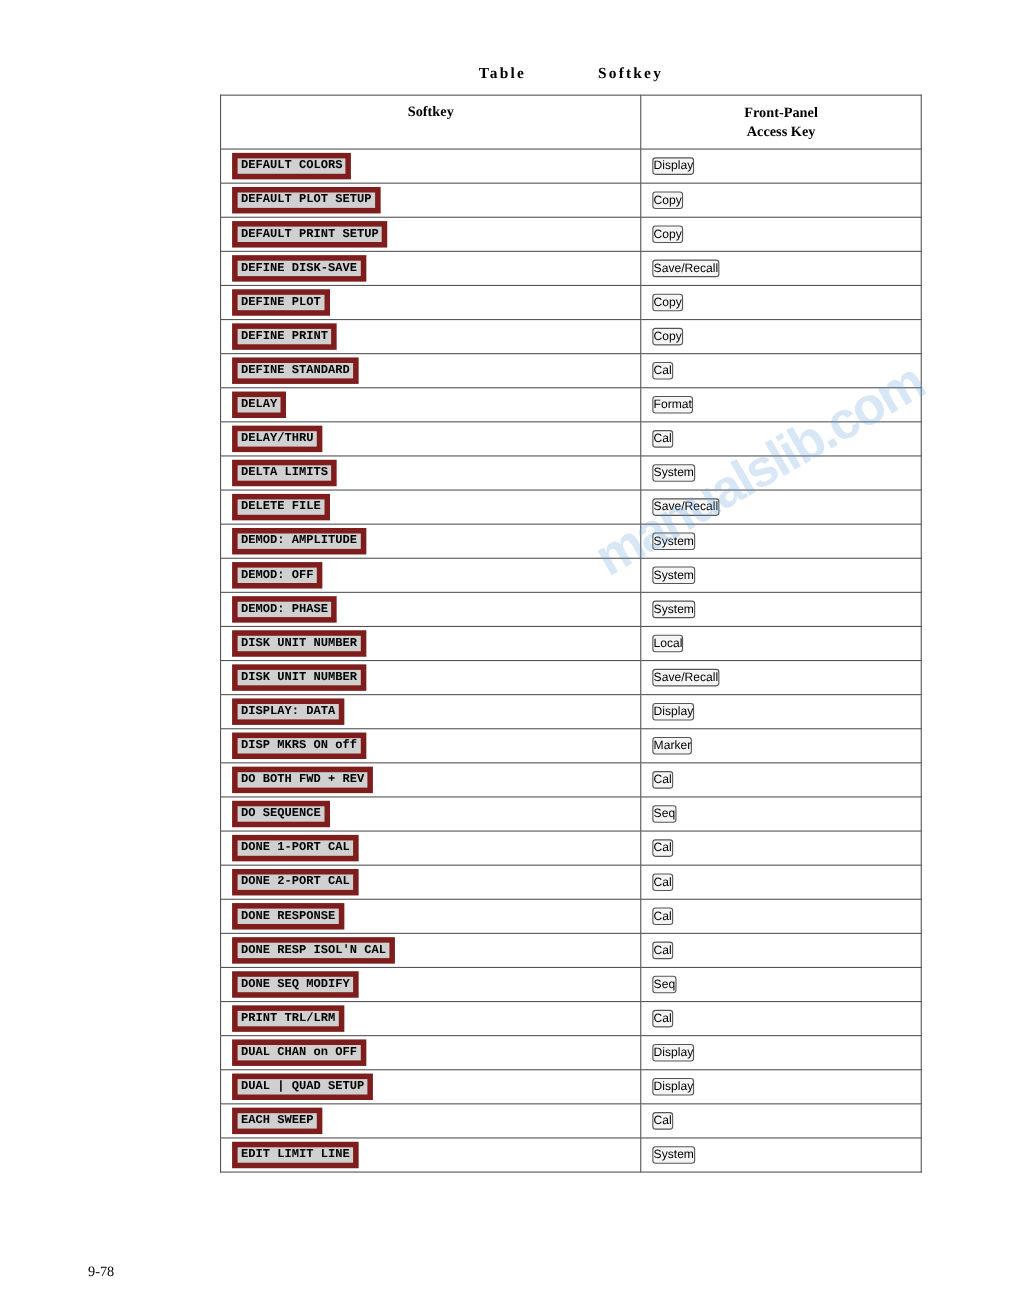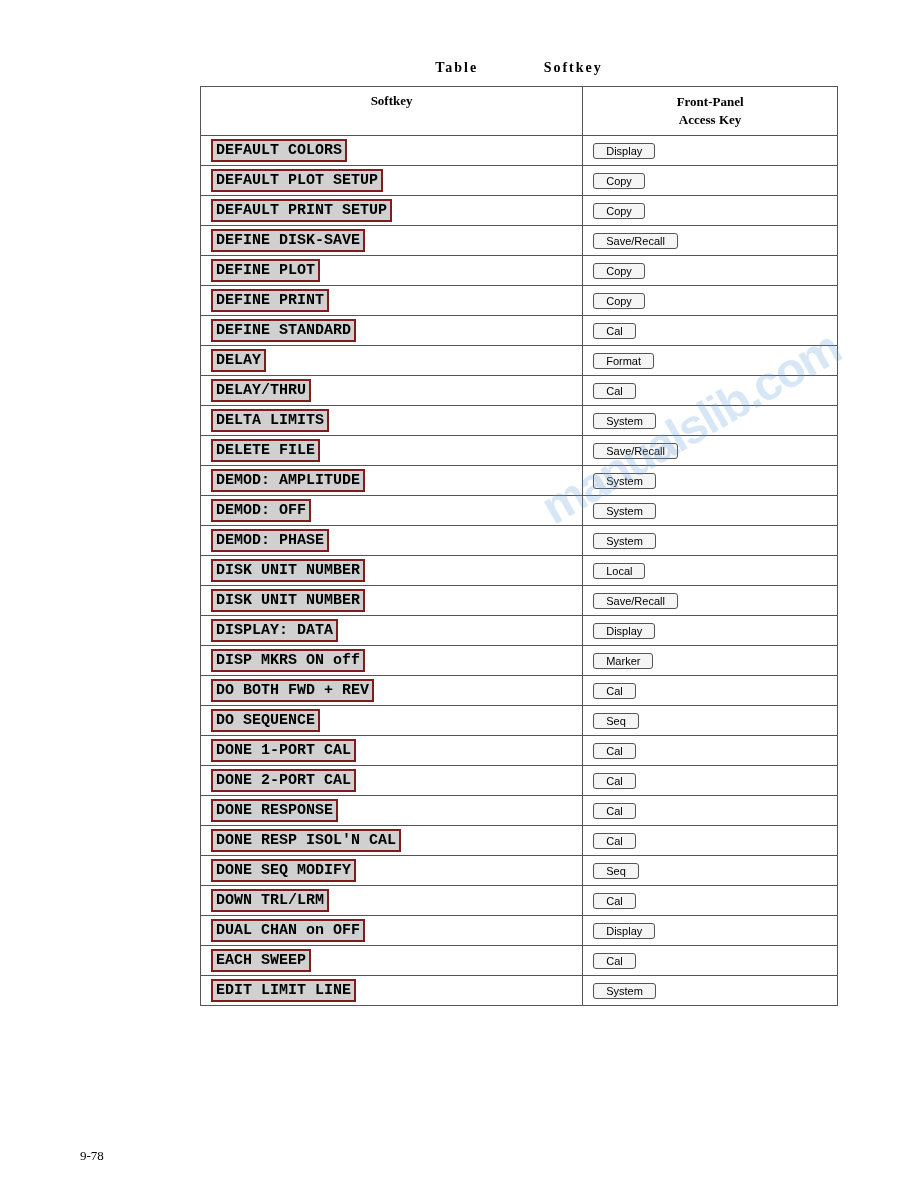--- a/index.html
+++ b/index.html
@@ -50,30 +50,30 @@
     .access-cell {
       width: 40%;
     }
     .th-right {
       line-height: 1.4;
     }
     .softkey-label {
       display: inline-block;
       background: #d0d0d0;
       font-family: 'Courier New', Courier, monospace;
-      font-size: 15px;
+      font-size: 11px;
       font-weight: bold;
       padding: 1px 3px;
-      border: 2px solid #7f1d1d;
+      border: 5px solid #7f1d1d;
     }
     .key-button {
       display: inline-block;
       border: 1px solid #555;
       border-radius: 3px;
-      padding: 1px 12px;
+      padding: 1px 0;
       font-family: Arial, sans-serif;
       font-size: 11px;
       background: #f5f5f5;
     }
     .page-number {
       position: absolute;
       bottom: 24px;
       left: 80px;
       font-size: 13px;
     }
@@ -207,25 +207,29 @@
         </tr>
         <tr>
           <td><span class="softkey-label">DONE RESP ISOL'N CAL</span></td>
           <td><span class="key-button">Cal</span></td>
         </tr>
         <tr>
           <td><span class="softkey-label">DONE SEQ MODIFY</span></td>
           <td><span class="key-button">Seq</span></td>
         </tr>
         <tr>
-          <td><span class="softkey-label">DOWN TRL/LRM</span></td>
+          <td><span class="softkey-label">PRINT TRL/LRM</span></td>
           <td><span class="key-button">Cal</span></td>
         </tr>
         <tr>
           <td><span class="softkey-label">DUAL CHAN on OFF</span></td>
+          <td><span class="key-button">Display</span></td>
+        </tr>
+        <tr>
+          <td><span class="softkey-label">DUAL | QUAD SETUP</span></td>
           <td><span class="key-button">Display</span></td>
         </tr>
         <tr>
           <td><span class="softkey-label">EACH SWEEP</span></td>
           <td><span class="key-button">Cal</span></td>
         </tr>
         <tr>
           <td><span class="softkey-label">EDIT LIMIT LINE</span></td>
           <td><span class="key-button">System</span></td>
         </tr>

